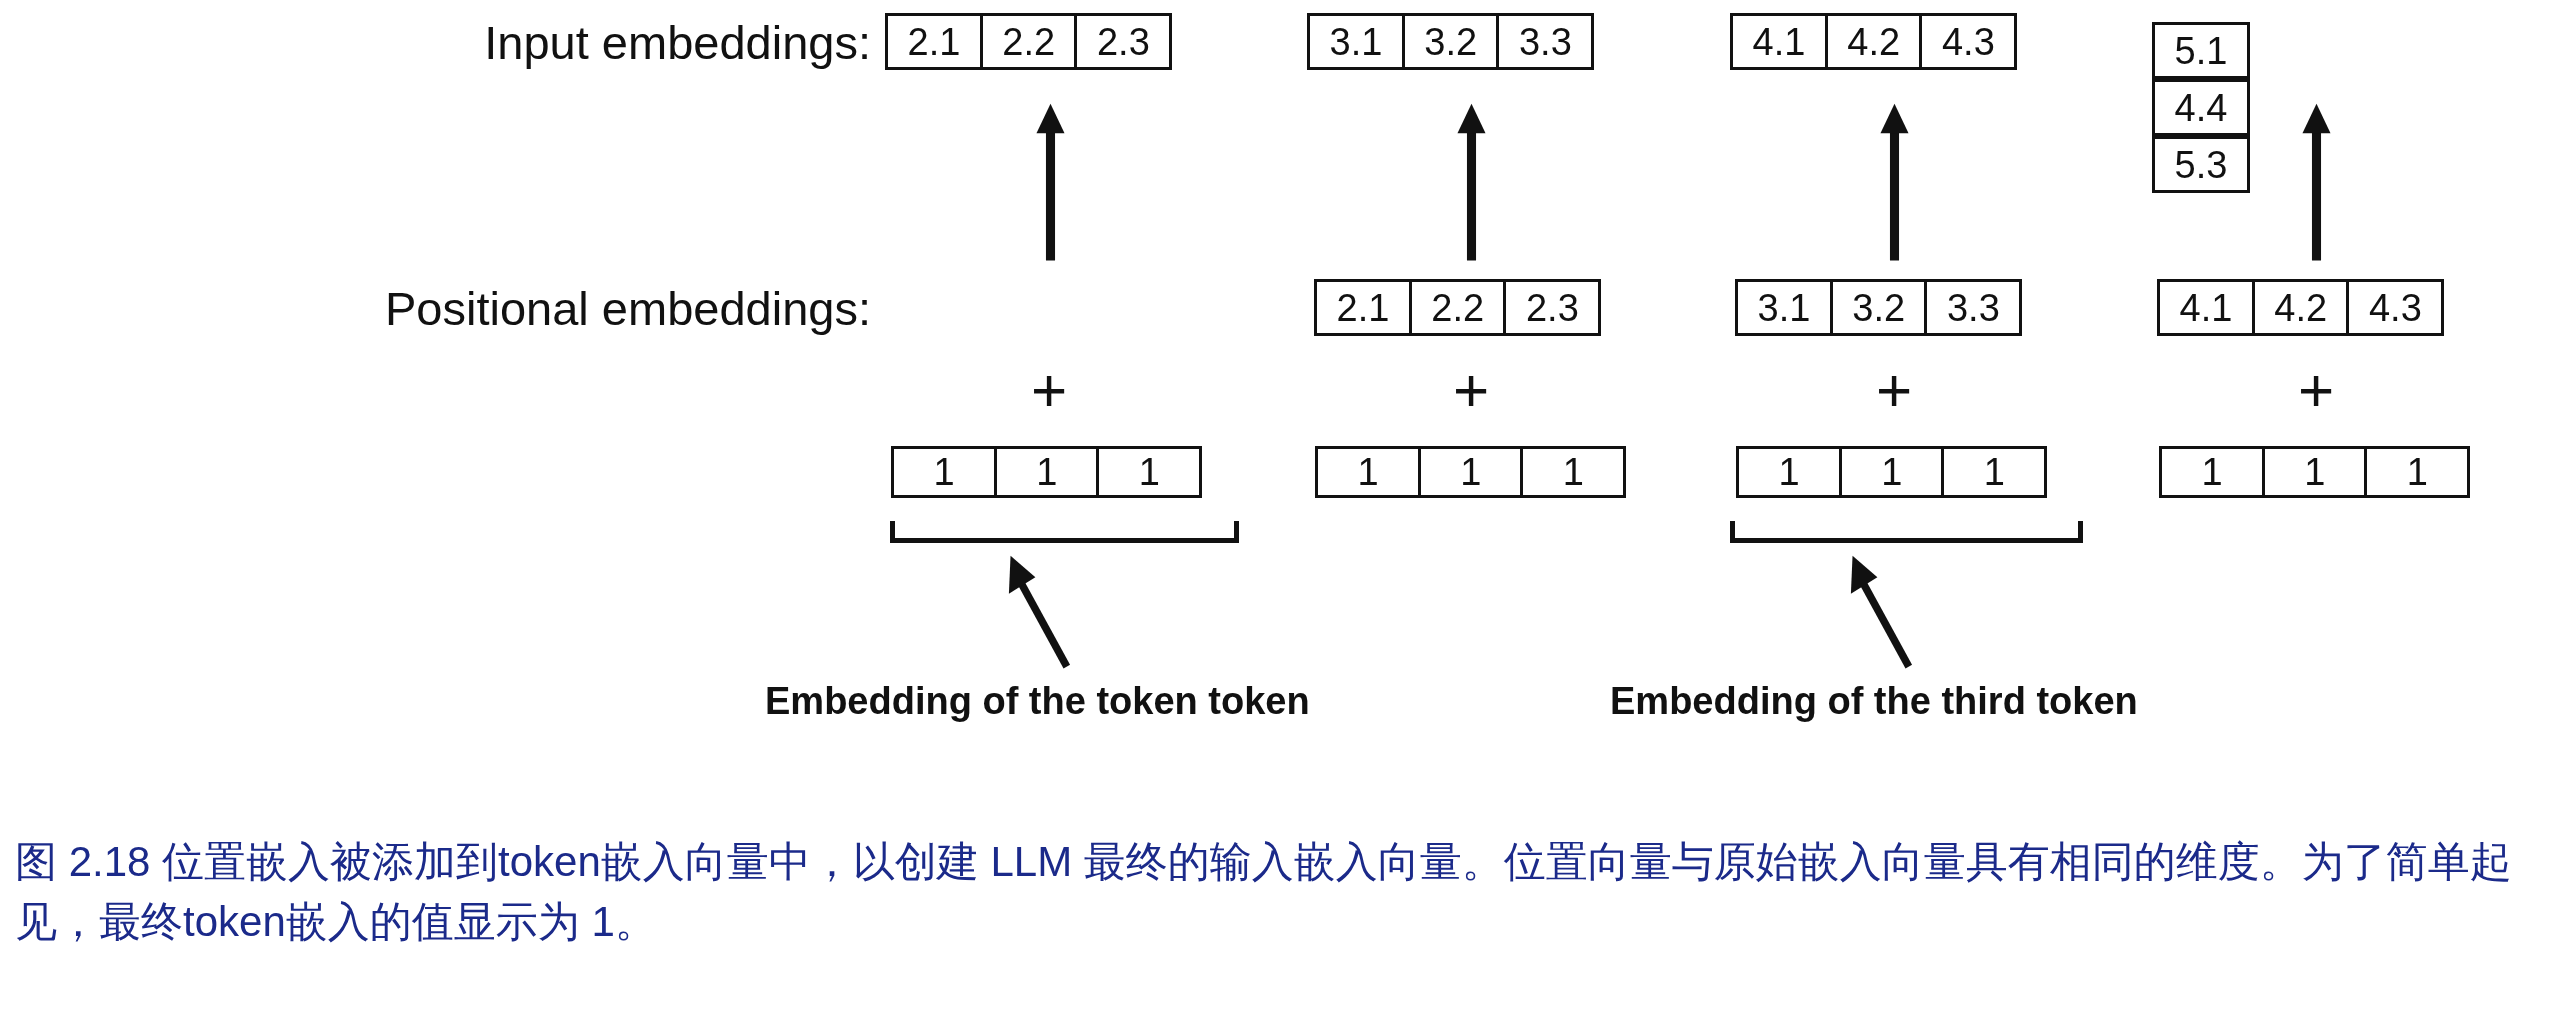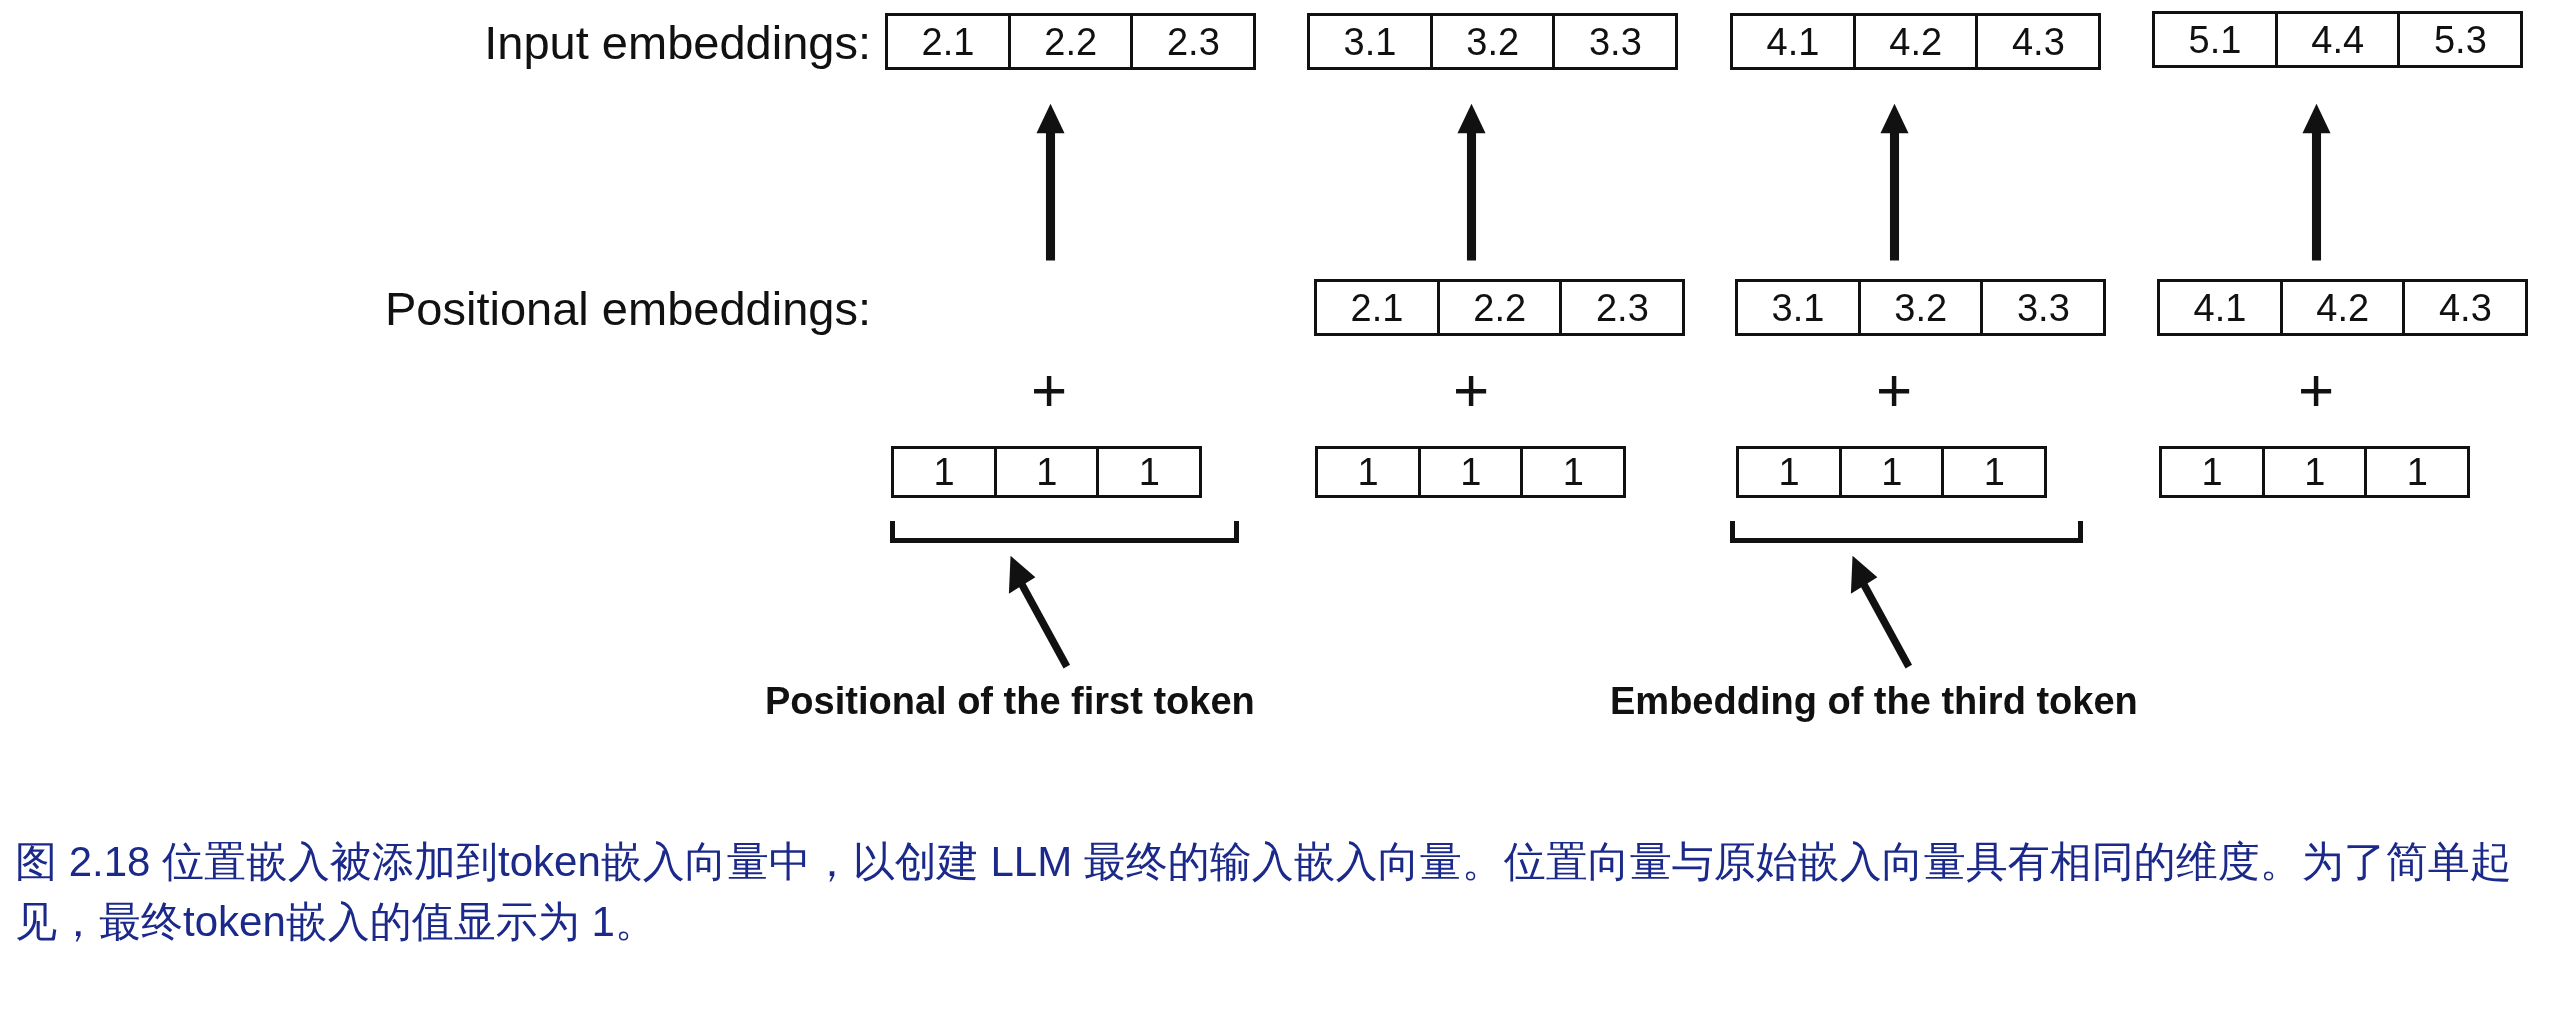--- a/index.html
+++ b/index.html
@@ -48,21 +48,21 @@
     align-items: center;
     justify-content: center;
     font-size: 38px;
     line-height: 1;
     background: #fff;
     color: #111;
     font-family: "Liberation Sans", sans-serif;
   }
   .vector.input .cell,
   .vector.positional .cell {
-    width: 126px;
+    width: 98px;
     height: 57px;
     margin-right: -3.3px;
   }
   .vector.token .cell {
     width: 106px;
     height: 52px;
     margin-right: -3.3px;
   }
 
   
@@ -138,21 +138,21 @@
   <div class="vector token" style="left:891px; top:446px;">
     <div class="cell">1</div>
     <div class="cell">1</div>
     <div class="cell">1</div>
   </div>
   <div class="brace" style="left:890px; top:521px; width:349px;"></div>
   <svg class="callout-arrow" style="left:994px; top:554px; width:91px; height:116px;" viewBox="0 0 110 140">
     <line x1="88" y1="136" x2="30" y2="30" stroke="#111" stroke-width="9"></line>
     <polygon points="20,2 18,48 50,28" fill="#111"></polygon>
   </svg>
-  <div class="callout-text" style="left:765px; top:680px;">Positional of the first token</div>
+  <div class="callout-text" style="left:765px; top:680px;">Embedding of the token token</div>
 
   <div class="vector input" style="left:1307px; top:13.3px;">
     <div class="cell">3.1</div>
     <div class="cell">3.2</div>
     <div class="cell">3.3</div>
   </div>
   <svg class="arrow-up" style="left:1455px; top:103px; height:158px;" viewBox="0 0 40 190">
     <line x1="20" y1="190" x2="20" y2="26" stroke="#111" stroke-width="11"></line>
     <polygon points="20,0 3,36 37,36" fill="#111"></polygon>
   </svg>
@@ -188,21 +188,21 @@
     <div class="cell">1</div>
     <div class="cell">1</div>
   </div>
   <div class="brace" style="left:1730px; top:521px; width:353px;"></div>
   <svg class="callout-arrow" style="left:1836px; top:554px; width:91px; height:116px;" viewBox="0 0 110 140">
     <line x1="88" y1="136" x2="30" y2="30" stroke="#111" stroke-width="9"></line>
     <polygon points="20,2 18,48 50,28" fill="#111"></polygon>
   </svg>
   <div class="callout-text" style="left:1610px; top:680px;">Embedding of the third token</div>
 
-  <div class="vector input" style="left:2152px; top:11px;">
+  <div class="vector input" style="left:2152px; top:22px;flex-direction:column;">
     <div class="cell">5.1</div>
     <div class="cell">4.4</div>
     <div class="cell">5.3</div>
   </div>
   <svg class="arrow-up" style="left:2300px; top:103px; height:158px;" viewBox="0 0 40 190">
     <line x1="20" y1="190" x2="20" y2="26" stroke="#111" stroke-width="11"></line>
     <polygon points="20,0 3,36 37,36" fill="#111"></polygon>
   </svg>
   <div class="vector positional" style="left:2157px; top:279px;">
     <div class="cell">4.1</div>

